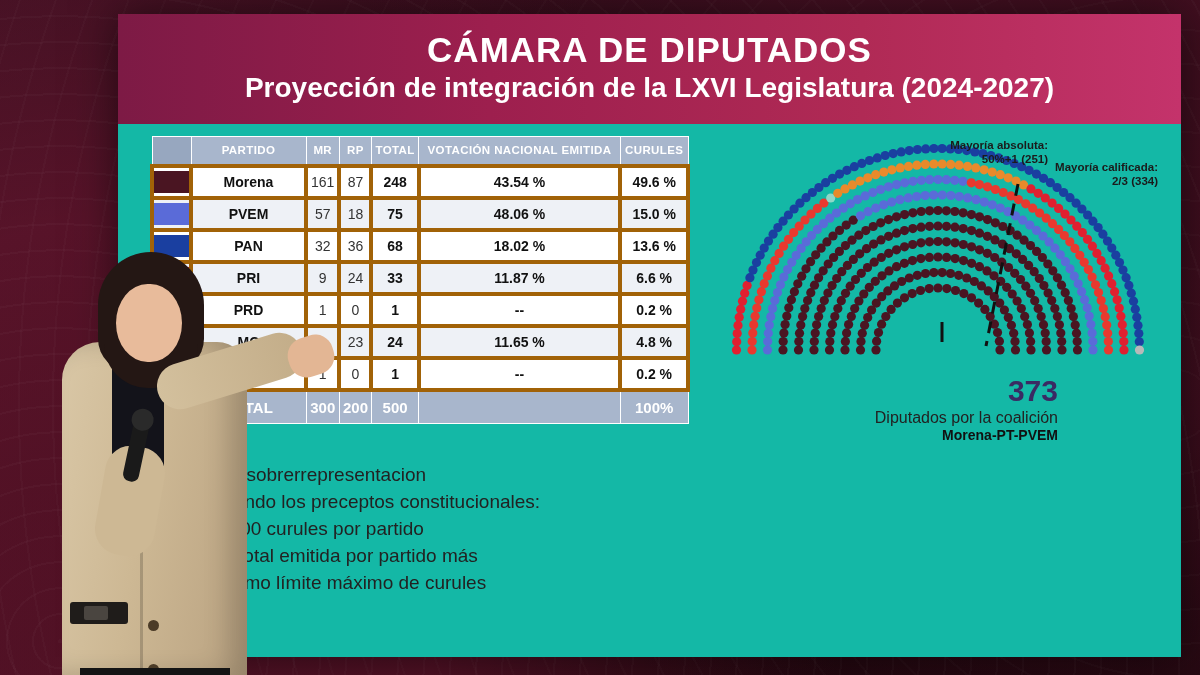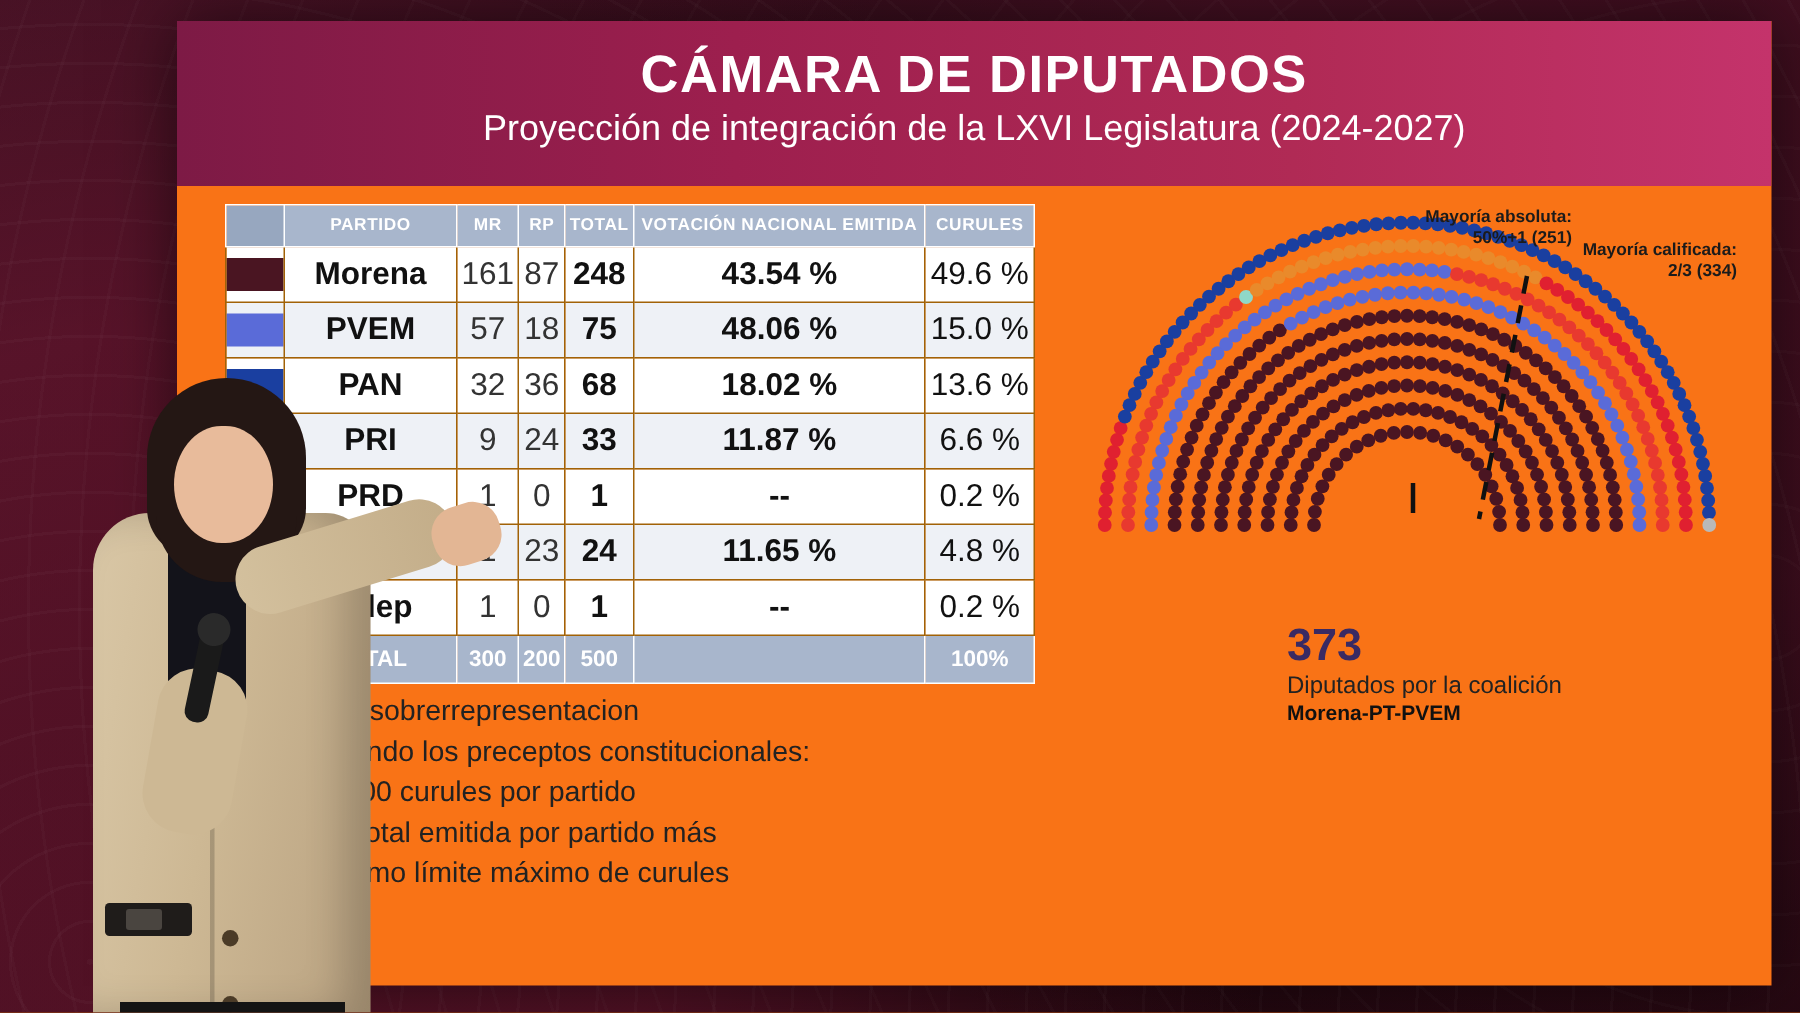--- a/index.html
+++ b/index.html
@@ -19,58 +19,58 @@
   }
   .stage:before{
     content:"";position:absolute;inset:0;
     background:
       repeating-radial-gradient(circle at 5% 95%, rgba(255,255,255,.025) 0 2px, rgba(0,0,0,0) 2px 26px),
       repeating-radial-gradient(circle at 98% 60%, rgba(255,255,255,.02) 0 2px, rgba(0,0,0,0) 2px 34px);
   }
   
   .slide{
     position:absolute;left:118px;top:14px;width:1063px;height:643px;
-    background:#f97316;
+    background:#14b8a6;
     box-shadow:0 0 42px rgba(0,0,0,.55);
     overflow:hidden;
   }
   .slide-header{
     height:110px;
     background:linear-gradient(90deg,#7d1a45 0%, #9d1f4e 35%, #b02a55 70%, #c4336b 100%);
     color:#fff;text-align:center;
     padding-top:10px;box-sizing:border-box;
   }
   .slide-title{
     font-size:35px;font-weight:bold;letter-spacing:1px;margin:6px 0 2px 0;
   }
   .slide-subtitle{
-    font-size:24px;font-weight:normal;margin:0;
+    font-size:28px;font-weight:bold;margin:0;
   }
   
   .table-wrap{
     position:absolute;left:32px;top:122px;width:540px;
   }
   table{border-collapse:collapse;width:100%;font-size:15px;}
   thead th{
     background:#a8b6cc;color:#ffffff;font-size:11.5px;font-weight:bold;
     padding:7px 2px;text-align:center;letter-spacing:.4px;
     border:1px solid #ffffff;line-height:1.15;
   }
   thead th.c-swatch{width:34px;background:#97a7bf;}
   thead th.c-part{width:110px;}
   tbody td{
-    padding:6px 2px;text-align:center;border:1px solid #a16207;
-    color:#333;font-size:21px;
+    padding:6px 2px;text-align:center;border:4px solid #a16207;
+    color:#333;font-size:14px;
   }
   tbody tr:nth-child(odd) td{background:#ffffff;}
   tbody tr:nth-child(even) td{background:#eef1f6;}
   td.party{font-weight:bold;color:#111;text-align:center;}
   td.total{font-weight:bold;color:#111;}
   td.pct{font-weight:bold;color:#111;}
-  td.cur{font-weight:normal;color:#111;}
+  td.cur{font-weight:bold;color:#111;}
   td.swatch{padding:0;width:34px;}
   .sw{width:100%;height:22px;display:block;}
   tfoot td{
     background:#a8b6cc;color:#ffffff;font-weight:bold;font-size:15px;
     padding:7px 2px;text-align:center;border:1px solid #ffffff;
   }
   
   .notes{
     position:absolute;left:44px;top:448px;width:560px;
     font-size:19px;color:#222;line-height:1.42;
@@ -79,21 +79,21 @@
   .notes b{font-weight:normal;}
   
   .hemi{
     position:absolute;left:600px;top:122px;width:440px;height:330px;
   }
   .hemi svg{display:block;}
   .lbl{position:absolute;text-align:right;font-size:11.5px;font-weight:bold;color:#1b1b1b;line-height:1.25;}
   .lbl-mayoria{left:200px;top:2px;width:130px;}
   .lbl-calificada{left:330px;top:24px;width:110px;}
   .big-num{
-    position:absolute;left:140px;top:240px;width:200px;text-align:left;margin-top:40px;
+    position:absolute;left:140px;top:240px;width:200px;text-align:right;
   }
   .big-num .n{font-size:30px;font-weight:bold;color:#3a2a63;line-height:1;}
   .big-num .t1{font-size:16px;color:#222;margin-top:3px;}
   .big-num .t2{font-size:14px;color:#111;font-weight:bold;}
   
   .presenter{position:absolute;left:40px;top:250px;width:250px;height:425px;}
   .coat{
     position:absolute;left:22px;top:92px;width:185px;height:333px;
     background:linear-gradient(100deg,#d9c7a6 0%, #cdb894 45%, #b9a281 100%);
     border-radius:38px 30px 0 0;

